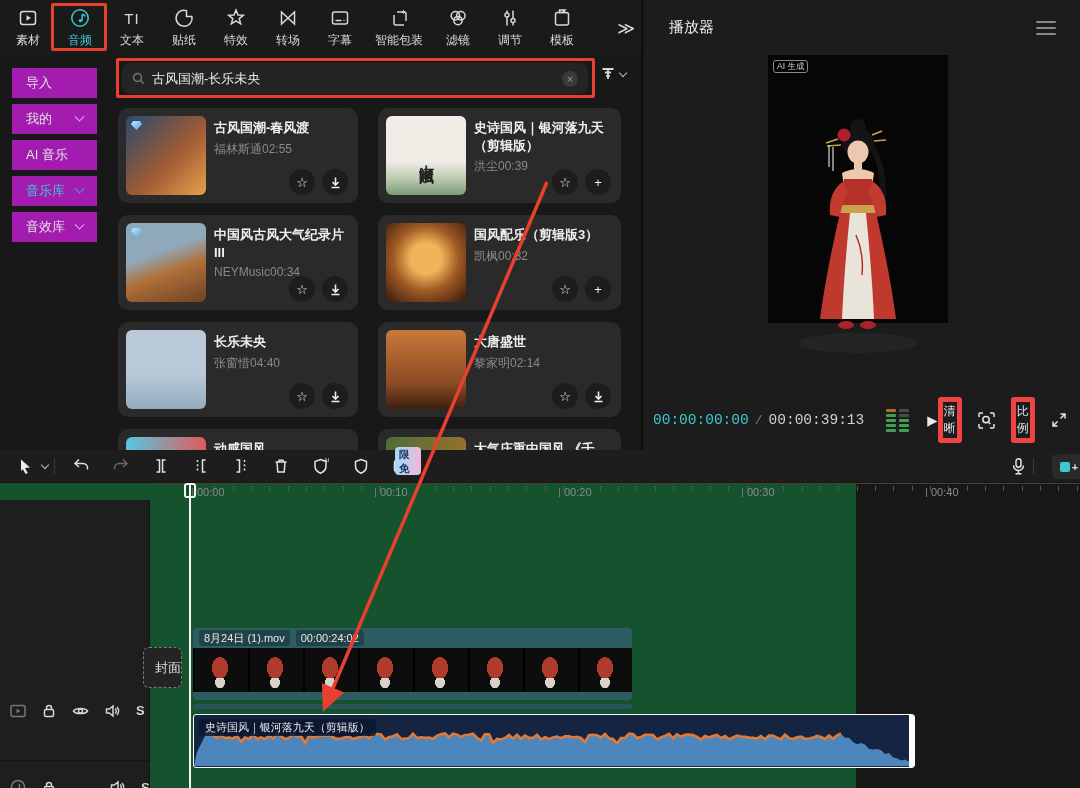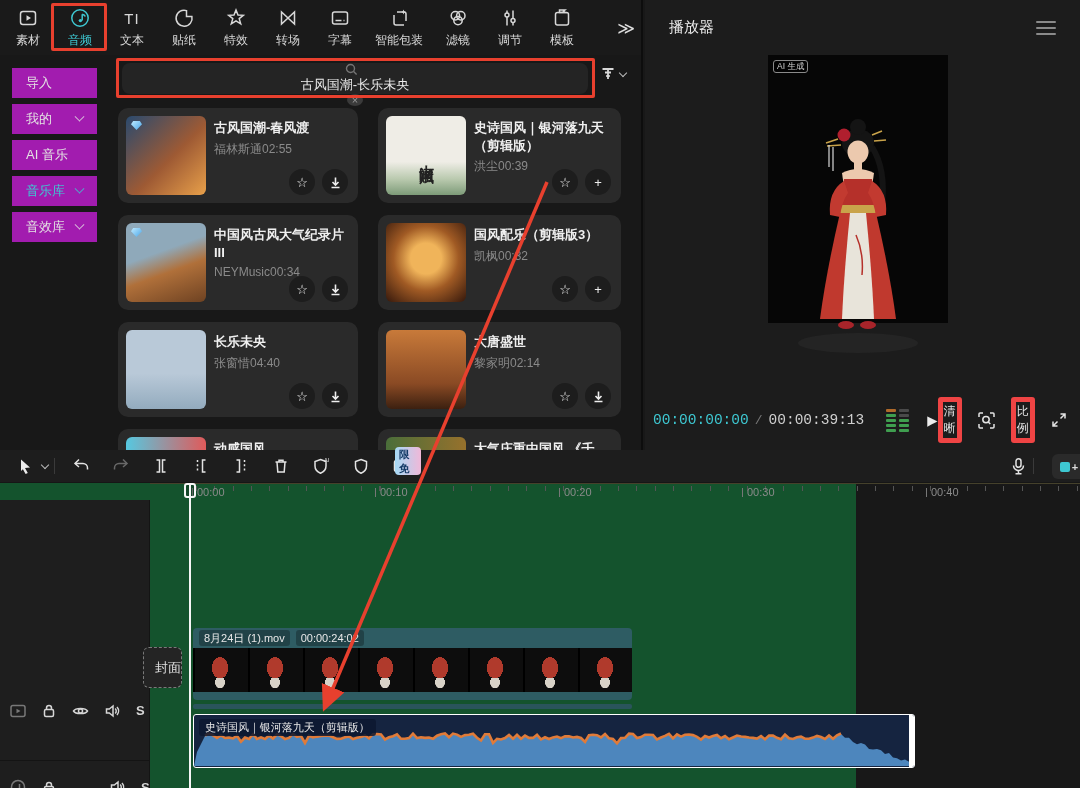--- a/index.html
+++ b/index.html
@@ -20,21 +20,21 @@
   .tab.active { color:#3ec8d2; }
   .tab svg { stroke:currentColor; fill:none; stroke-width:1.5; }
   .expand-btn { position:absolute; right:10px; top:18px; font-size:17px; color:#e0e0e0; letter-spacing:-2px; }
 
   .sidebar { position:absolute; left:0; top:55px; width:110px; height:395px; }
   .side-btn { position:absolute; left:12px; width:85px; height:30px; background:#a21caf; border-radius:0;
     display:flex; align-items:center; padding:0 14px; font-size:13px; color:#e3e3e3; }
   .side-btn.active { color:#3ec8d2;text-align:center; }
   .side-btn .chev { margin-left:auto; width:7px; height:7px; border-right:1.5px solid currentColor; border-bottom:1.5px solid currentColor; transform:rotate(45deg) translate(-2px,-2px); opacity:.8; }
 
-  .search-wrap { position:absolute; left:122px; top:63px; width:466px; height:31px; background:#242424; border-radius:8px; display:flex; align-items:center; padding:0 10px;flex-direction:column; }
+  .search-wrap { position:absolute; left:122px; top:63px; width:466px; height:31px; background:#242424; border-radius:8px; display:flex; align-items:center; padding:0 10px; }
   .search-wrap .sicon { opacity:.6; margin-right:7px; }
   .search-value { font-size:13px; color:#ececec; flex:1; }
   .search-clear { width:16px; height:16px; border-radius:50%; background:#3a3a3a; color:#999; font-size:11px; display:flex; align-items:center; justify-content:center; }
   .filter-btn { position:absolute; left:600px; top:66px; display:flex; align-items:center; gap:4px; color:#d8d8d8; }
   .filter-btn .chev { width:6px; height:6px; border-right:1.5px solid #bbb; border-bottom:1.5px solid #bbb; transform:rotate(45deg); margin-top:-3px; }
 
   
   .card { position:absolute; width:240px; height:95px; background:#2a2a2a; border-radius:10px; }
   .card.c2 { width:243px; }
   .thumb { position:absolute; left:8px; top:8px; width:80px; height:79px; border-radius:6px; overflow:hidden; }

